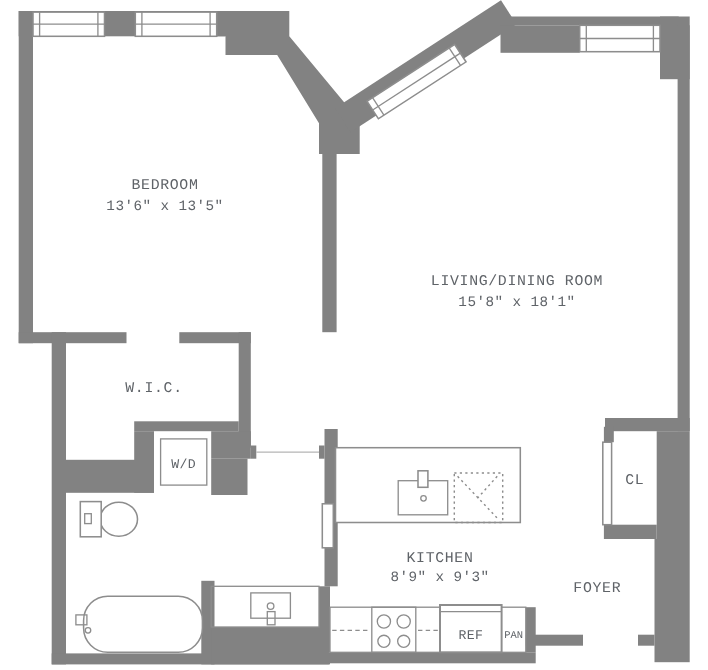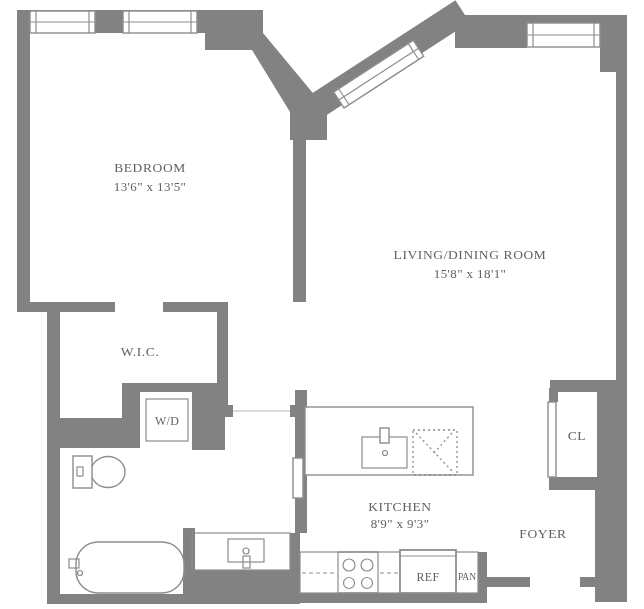--- a/index.html
+++ b/index.html
@@ -1,17 +1,17 @@
 <!DOCTYPE html>
 <html><head>
 <meta charset="utf-8">
 <style>
   html,body{margin:0;padding:0;background:#ffffff;}
   .stage{position:relative;width:640px;height:609px;background:#fff;overflow:hidden;
-         font-family:Liberation Serif, serif;}
+         font-family:Liberation Mono, monospace;}
   svg{display:block;}
   .w{fill:#828282;stroke:none;}
   .fx{fill:#ffffff;stroke:#8d8d8d;stroke-width:1.4;}
   .fxb{fill:#ffffff;stroke:#8d8d8d;stroke-width:1.8;}
   .ln{fill:none;stroke:#8d8d8d;stroke-width:1.2;}
   .lnl{fill:none;stroke:#b5b5b5;stroke-width:1.2;}
   .dash{fill:none;stroke:#8d8d8d;stroke-width:1.2;stroke-dasharray:4 3;}
   .dot{fill:none;stroke:#8d8d8d;stroke-width:1.3;stroke-dasharray:2 3;}
   text{fill:#5f6368;}
   .room{font-size:13.5px;letter-spacing:.6px;text-anchor:middle;}

